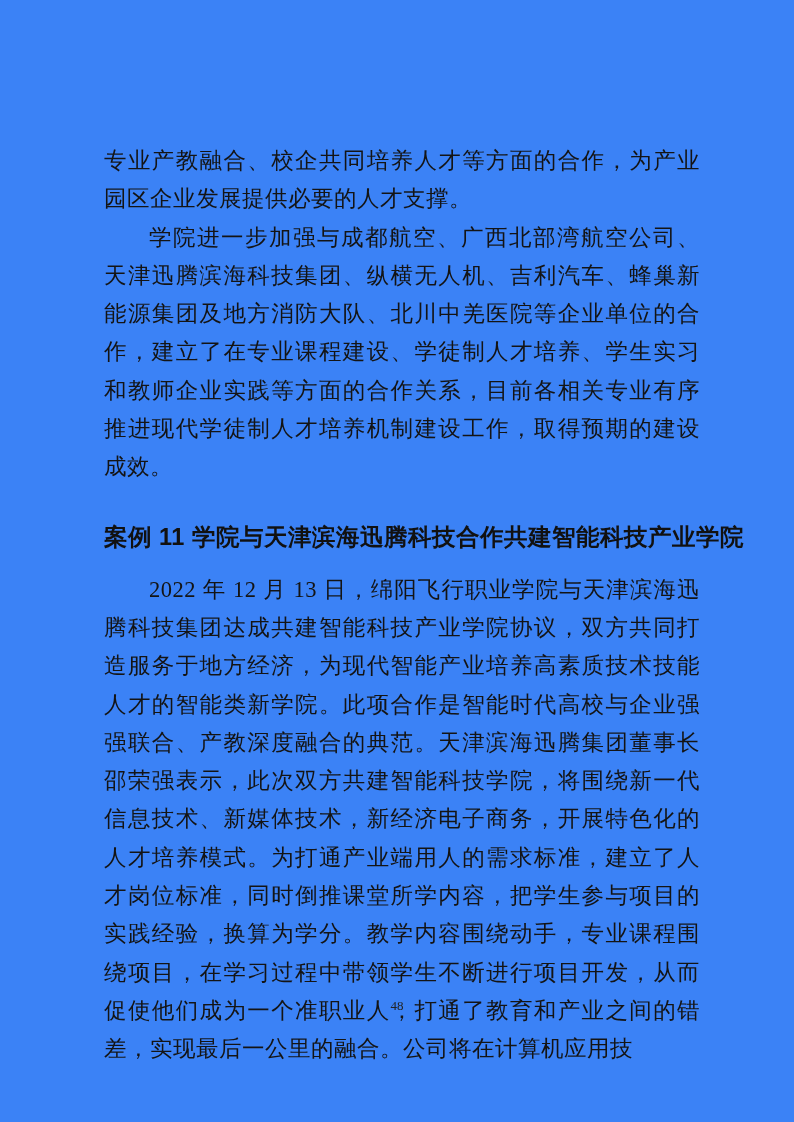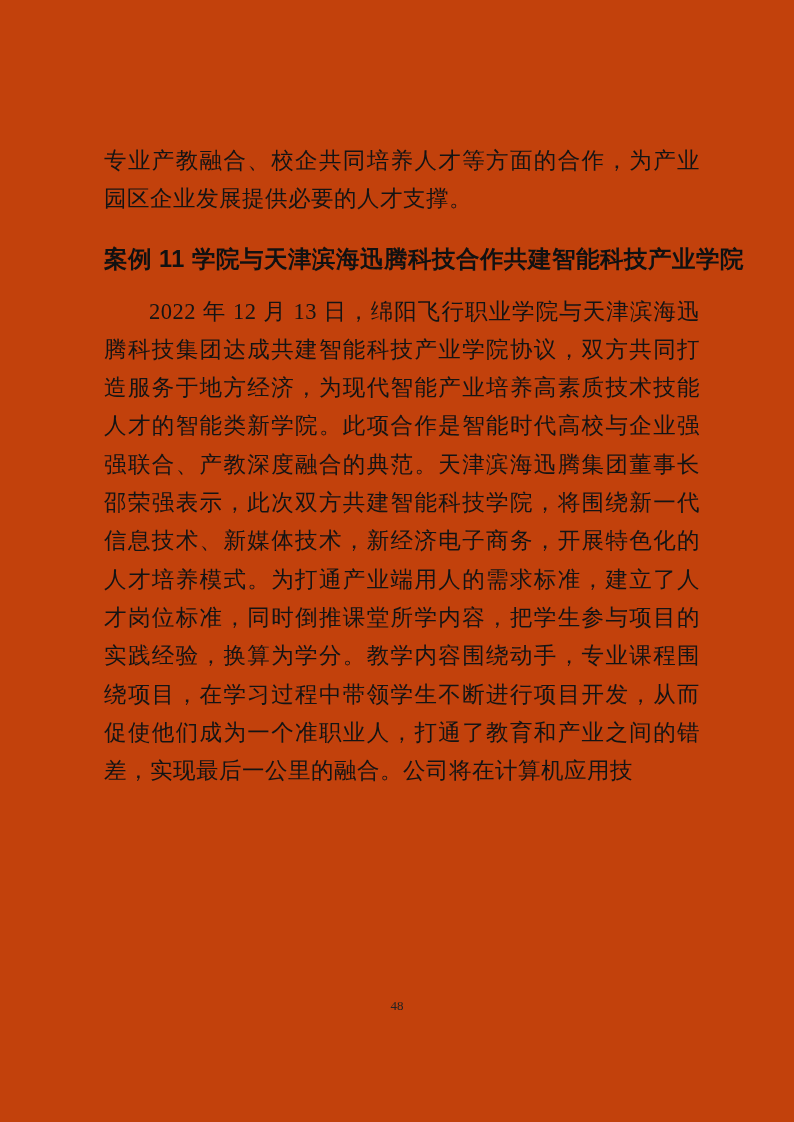--- a/index.html
+++ b/index.html
@@ -4,21 +4,21 @@
 <style>
   html, body {
     margin: 0;
     padding: 0;
     background: #ffffff;
   }
   .page {
     position: relative;
     width: 794px;
     height: 1122px;
-    background: #c2410c;
+    background: #3b82f6;
     overflow: hidden;
     font-family: "Liberation Serif", "DejaVu Serif", serif;
     color: #141414;
   }
   .content {
     position: absolute;
     left: 104px;
     top: 142px;
     width: 596px;
   }
@@ -27,21 +27,21 @@
     font-size: 22.5px;
     line-height: 38.3px;
     text-align: justify;
     letter-spacing: 0.5px;
     color: #141414;
   }
   .para.indented {
     text-indent: 2em;
   }
   .case-heading {
-    margin: 24px 0 18px 0;
+    margin: 34px 0 18px 0;
     font-family: "Liberation Sans", "DejaVu Sans", sans-serif;
     font-weight: bold;
     font-size: 23.5px;
     line-height: 32px;
     text-align: center;
     letter-spacing: 0.5px;
     color: #111111;
     white-space: nowrap;
   }
   .footer {
@@ -56,19 +56,20 @@
     font-size: 13px;
     color: #222222;
   }
 </style>
 </head>
 <body>
 
 <div class="page">
   <div class="content">
     <p class="para">专业产教融合、校企共同培养人才等方面的合作，为产业园区企业发展提供必要的人才支撑。</p>
+    <p class="para indented">学院进一步加强与成都航空、广西北部湾航空公司、天津迅腾滨海科技集团、纵横无人机、吉利汽车、蜂巢新能源集团及地方消防大队、北川中羌医院等企业单位的合作，建立了在专业课程建设、学徒制人才培养、学生实习和教师企业实践等方面的合作关系，目前各相关专业有序推进现代学徒制人才培养机制建设工作，取得预期的建设成效。</p>
     <h2 class="case-heading">案例 11 学院与天津滨海迅腾科技合作共建智能科技产业学院</h2>
     <p class="para indented">2022 年 12 月 13 日，绵阳飞行职业学院与天津滨海迅腾科技集团达成共建智能科技产业学院协议，双方共同打造服务于地方经济，为现代智能产业培养高素质技术技能人才的智能类新学院。此项合作是智能时代高校与企业强强联合、产教深度融合的典范。天津滨海迅腾集团董事长邵荣强表示，此次双方共建智能科技学院，将围绕新一代信息技术、新媒体技术，新经济电子商务，开展特色化的人才培养模式。为打通产业端用人的需求标准，建立了人才岗位标准，同时倒推课堂所学内容，把学生参与项目的实践经验，换算为学分。教学内容围绕动手，专业课程围绕项目，在学习过程中带领学生不断进行项目开发，从而促使他们成为一个准职业人，打通了教育和产业之间的错差，实现最后一公里的融合。公司将在计算机应用技</p>
   </div>
   <div class="footer">
     <span class="page-number">48</span>
   </div>
 </div>
 
 </body></html>

